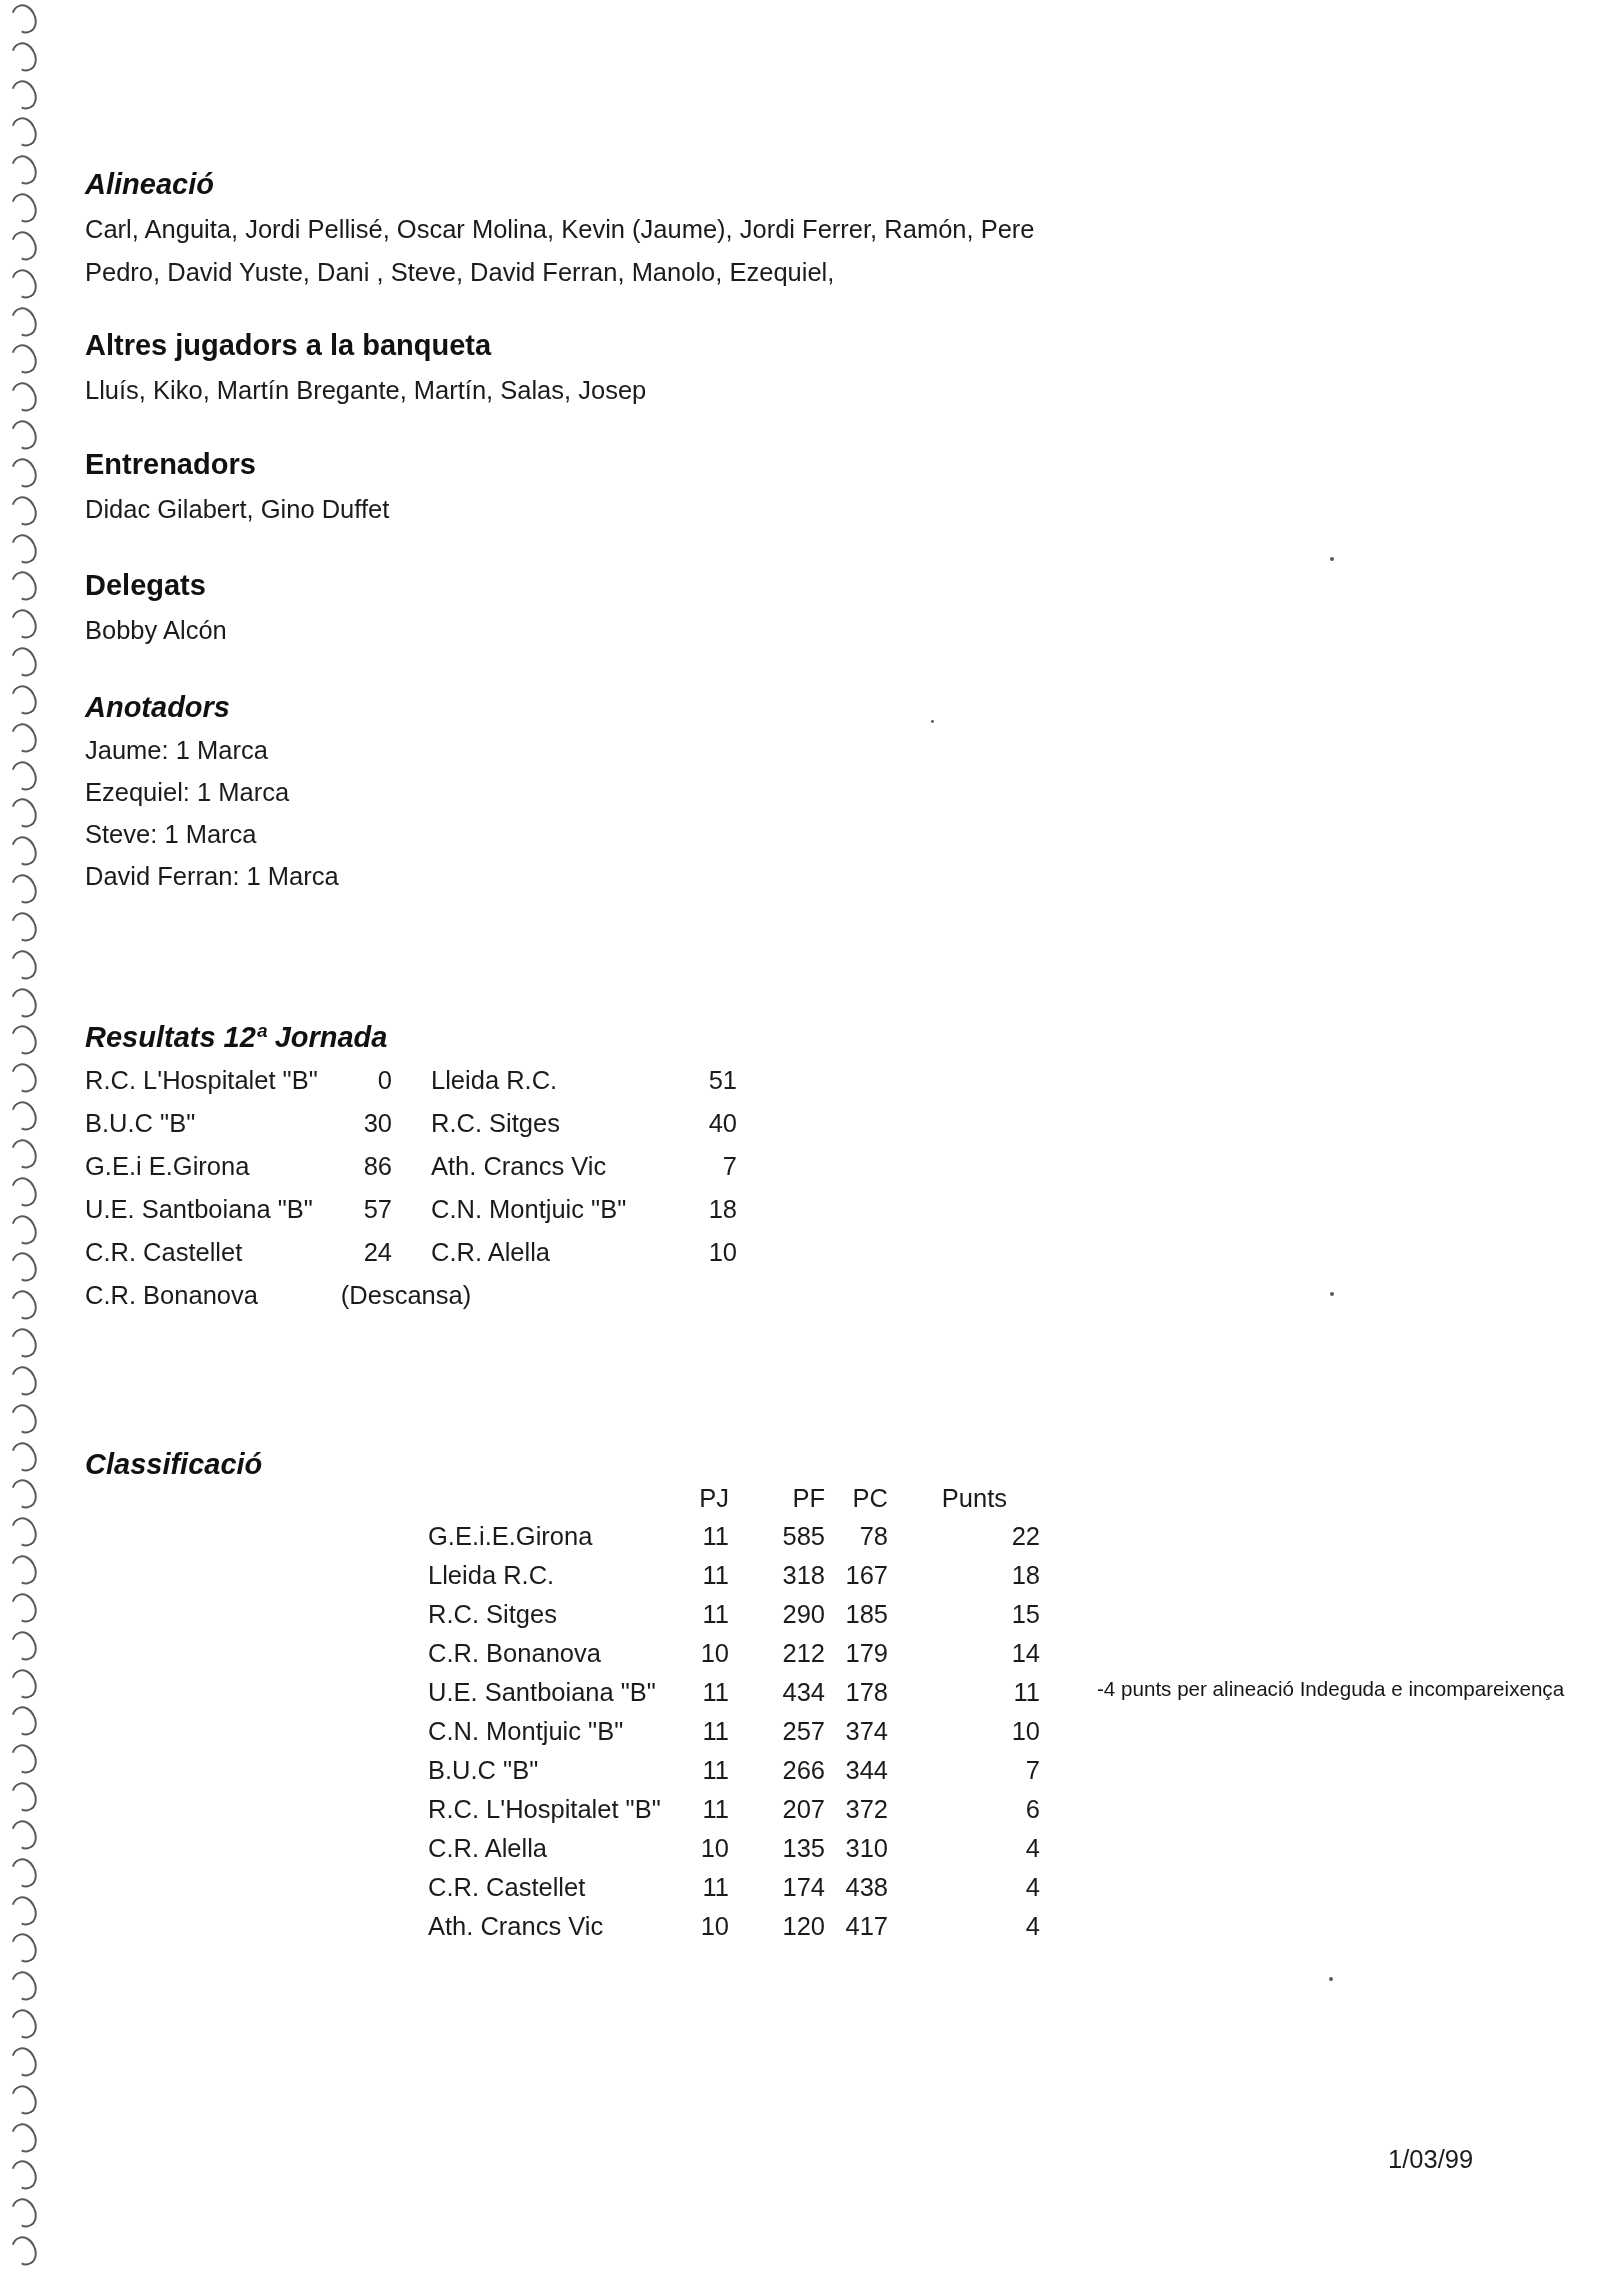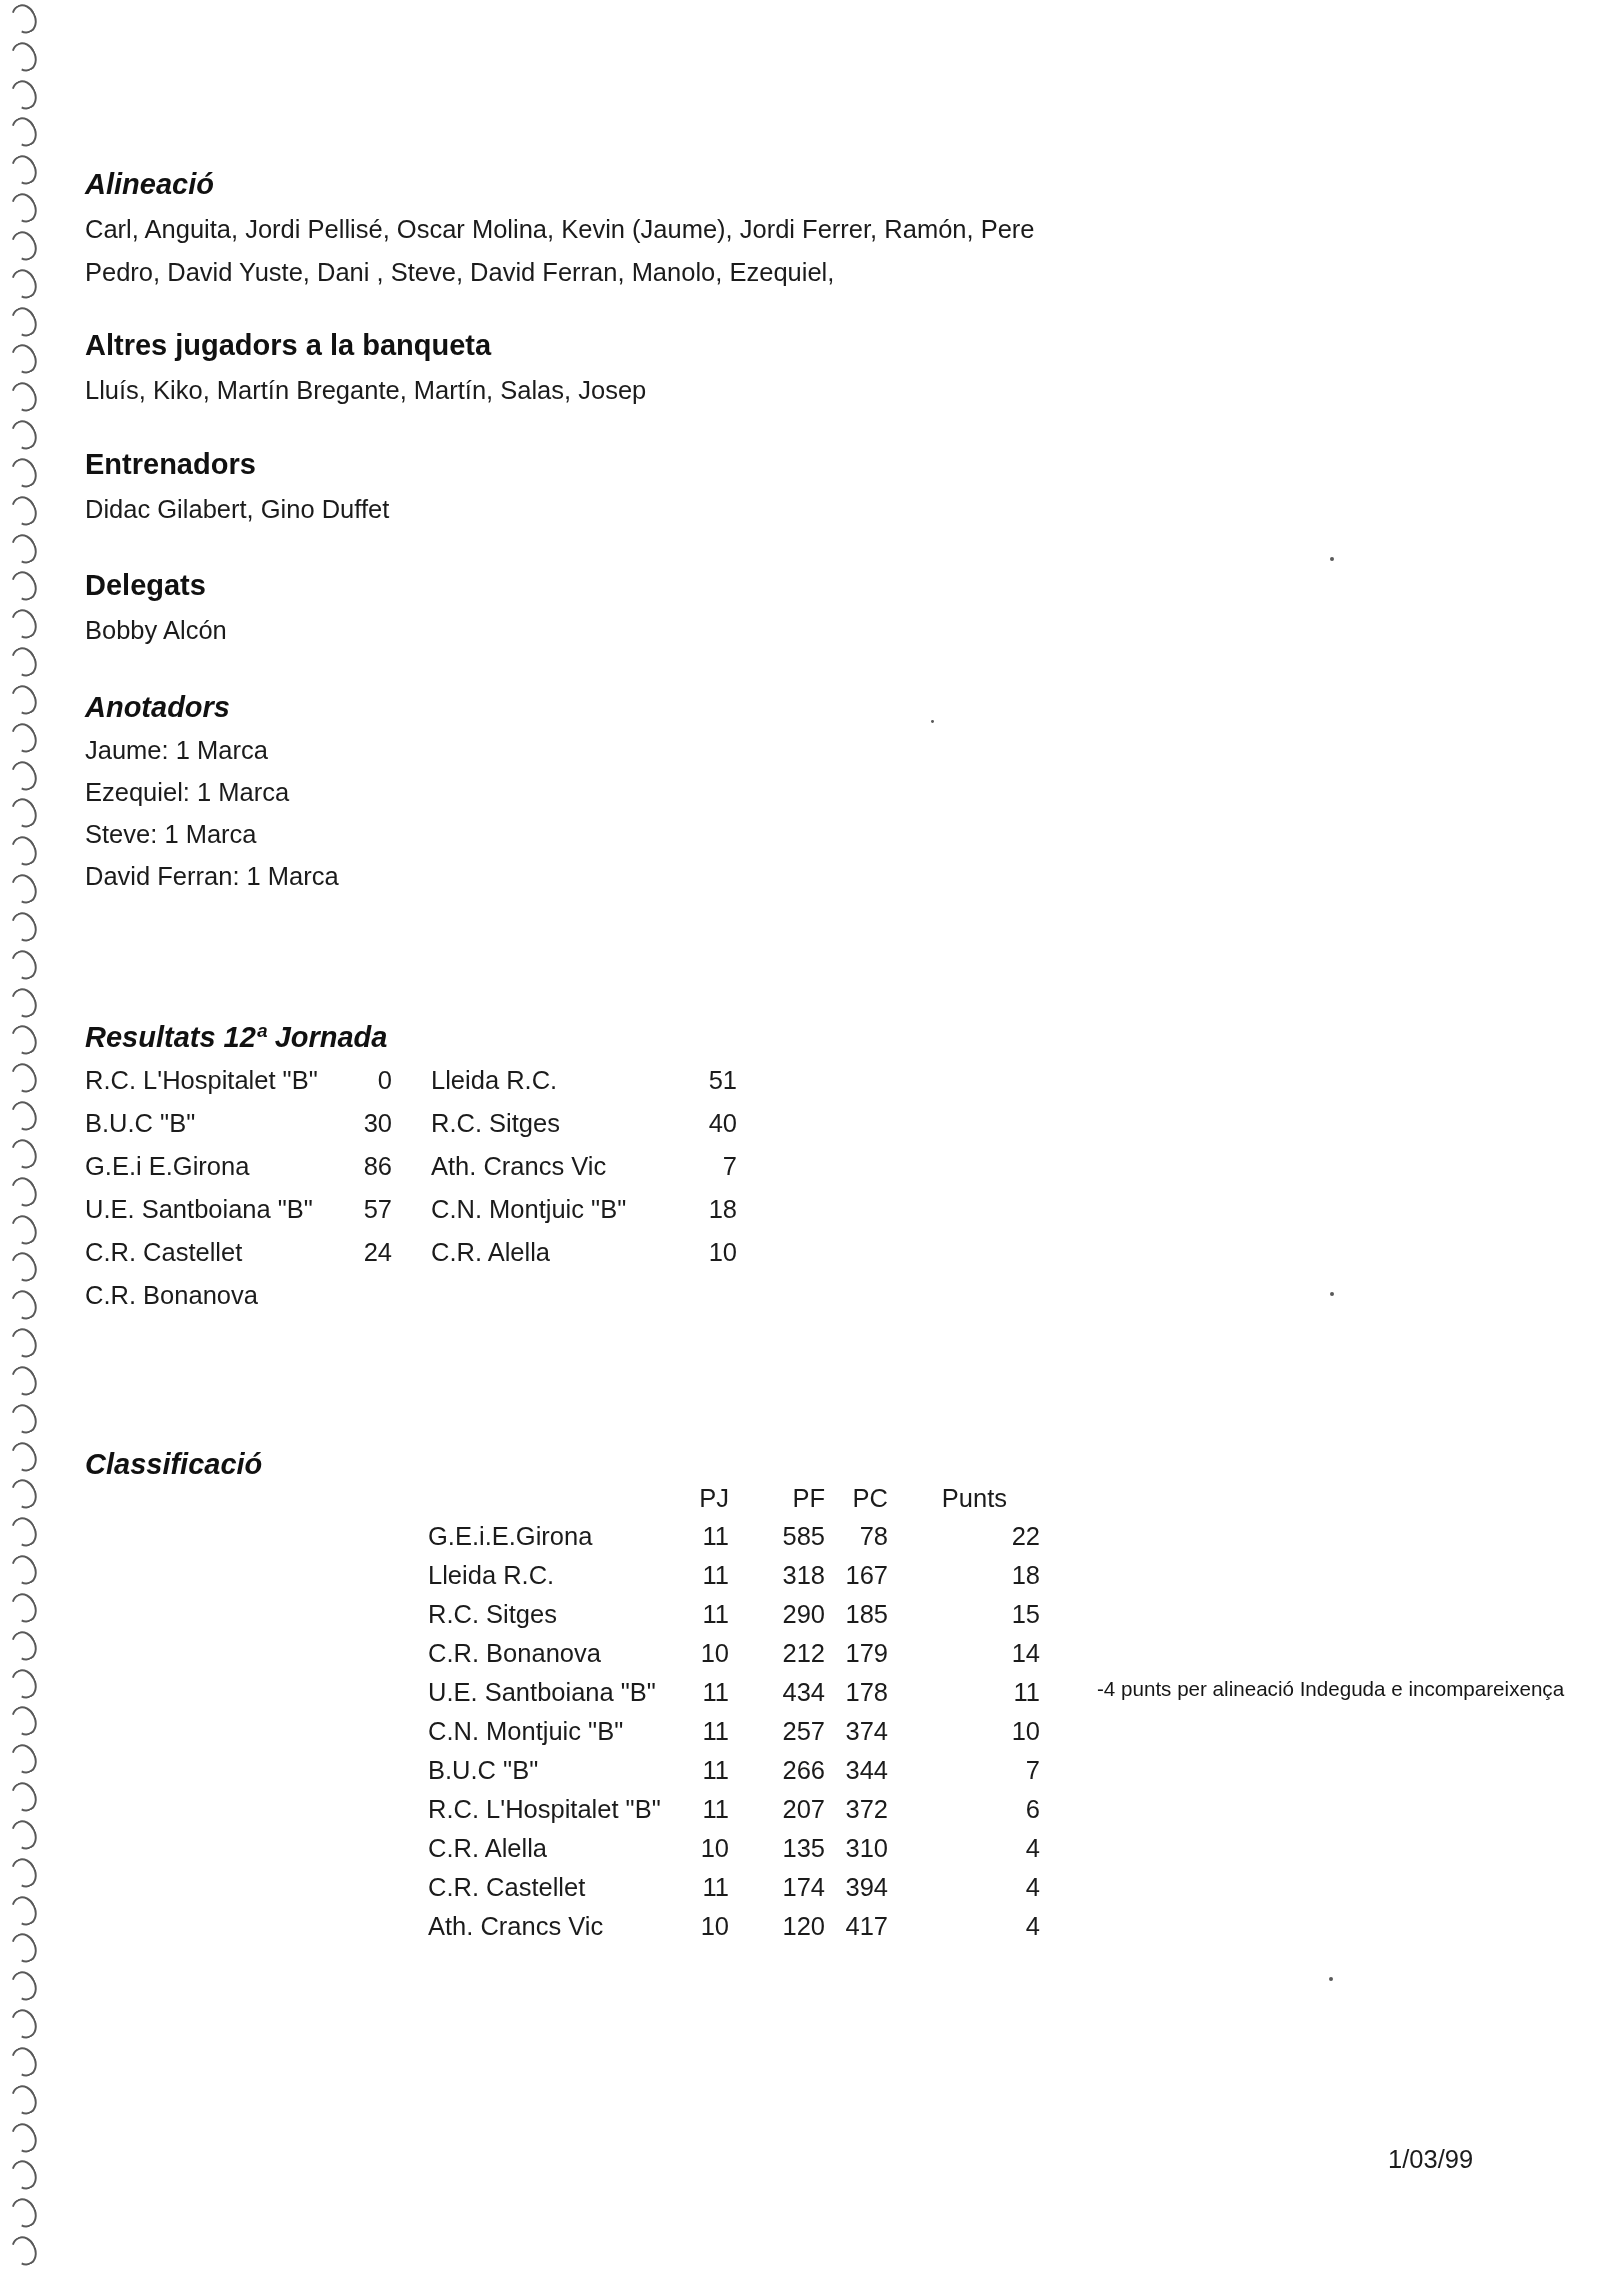--- a/index.html
+++ b/index.html
@@ -216,20 +216,21 @@
         <span class="res-ascore">18</span>
       </div>
       <div class="res-row">
         <span class="res-home">C.R. Castellet</span>
         <span class="res-hscore">24</span>
         <span class="res-away">C.R. Alella</span>
         <span class="res-ascore">10</span>
       </div>
       <div class="res-row">
         <span class="res-home">C.R. Bonanova</span>
+        <span class="res-note">(Descansa)</span>
       </div>
     </div>
 
   <h2 class="sec-title italic" style="top:1447px">Classificació</h2>
   <div class="cls-header cls-grid" id="cls-header">
       <span class="cls-team"></span>
       <span class="cls-num">PJ</span>
       <span class="cls-num">PF</span>
       <span class="cls-num">PC</span>
       <span class="cls-num hdr-punts">Punts</span>
@@ -295,21 +296,21 @@
         <span class="cls-team">C.R. Alella</span>
         <span class="cls-num">10</span>
         <span class="cls-num">135</span>
         <span class="cls-num">310</span>
         <span class="cls-num">4</span>
       </div>
       <div class="cls-row cls-grid">
         <span class="cls-team">C.R. Castellet</span>
         <span class="cls-num">11</span>
         <span class="cls-num">174</span>
-        <span class="cls-num">394</span>
+        <span class="cls-num">438</span>
         <span class="cls-num">4</span>
       </div>
       <div class="cls-row cls-grid">
         <span class="cls-team">Ath. Crancs Vic</span>
         <span class="cls-num">10</span>
         <span class="cls-num">120</span>
         <span class="cls-num">417</span>
         <span class="cls-num">4</span>
       </div>
     </div>

